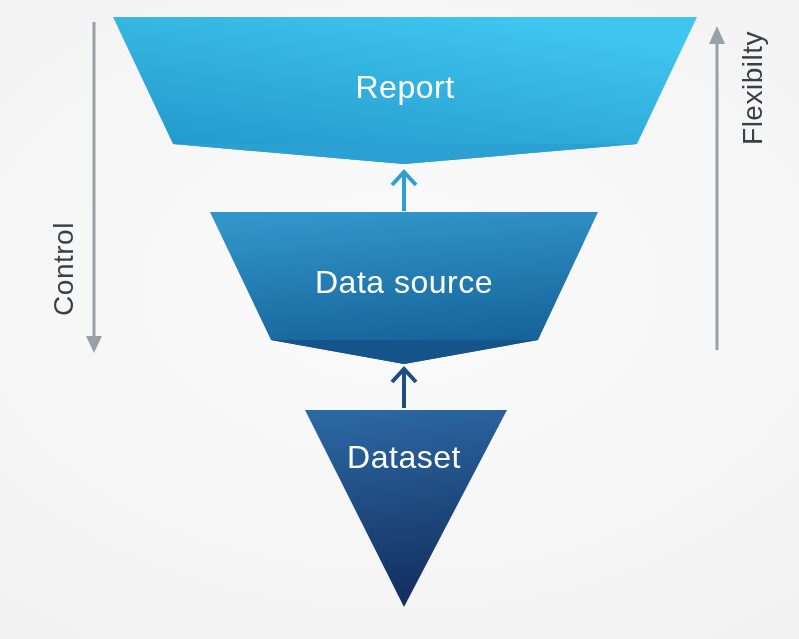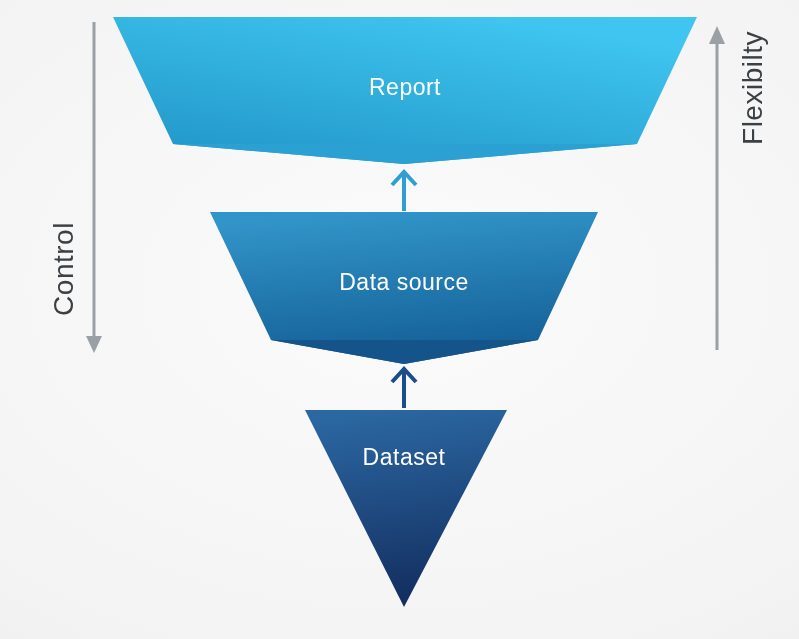--- a/index.html
+++ b/index.html
@@ -20,21 +20,21 @@
     left: 0;
     top: 0;
     width: 799px;
     height: 639px;
     display: block;
   }
   .layer-label {
     position: absolute;
     transform: translate(-50%, -50%);
     color: #ffffff;
-    font-size: 23px;
+    font-size: 32px;
     font-weight: 400;
     letter-spacing: 0.5px;
     white-space: nowrap;
     user-select: none;
   }
   .label-report   { left: 405px; top: 87px;  }
   .label-dsource  { left: 404px; top: 282px; }
   .label-dataset  { left: 404px; top: 457px; }
   .side-label {
     position: absolute;

